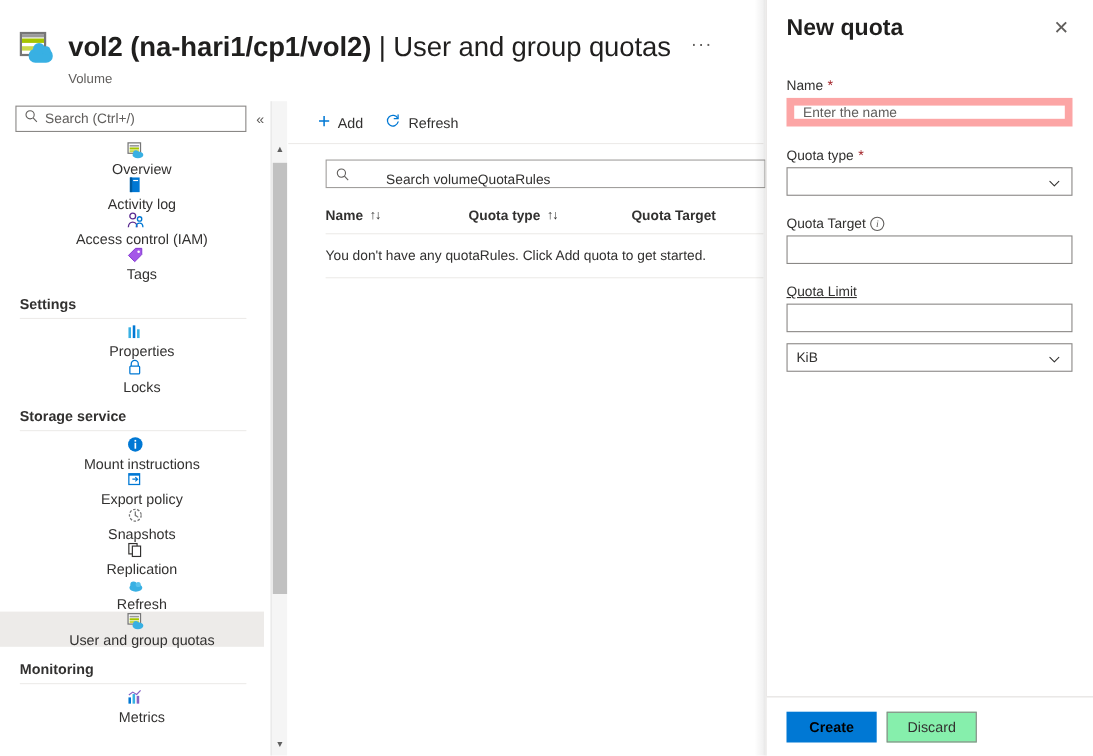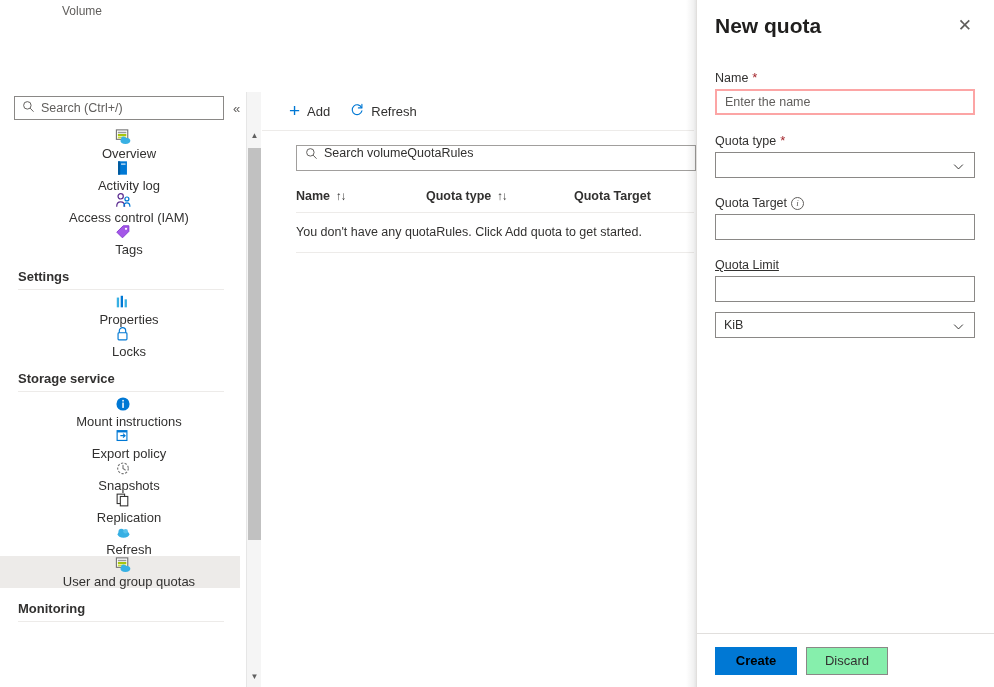--- a/index.html
+++ b/index.html
@@ -54,21 +54,21 @@
   .sb-thumb { position:absolute; left:1px; top:56px; width:13px; height:392px; background:#c1c1c1; }
 
   
   .main { position:absolute; left:262px; top:92px; width:432px; height:595px; background:#fff; }
   .toolbar { display:flex; align-items:center; height:38px; padding-left:27px; gap:20px; }
   .tb-btn { display:flex; align-items:center; gap:7px; font-size:13px; color:#323130; cursor:pointer; }
   .tb-btn .plus { color:#0078d4; font-size:19px; line-height:14px; font-weight:400; }
   .tb-sep { height:1px; background:#edebe9; margin:0 0 0 0; }
 
   .grid-wrap { padding:14px 0 0 34px; }
-  .grid-search { width:400px; height:26px; border:1px solid #a19f9d; display:flex; align-items:flex-start; background:#fff; }
+  .grid-search { width:400px; height:26px; border:1px solid #a19f9d; display:flex; align-items:flex-end; background:#fff;gap:27px; }
   .grid-search .mag { margin:0 6px 0 8px; }
   .grid-search input { border:0; outline:0; font-family:inherit; font-size:12.5px; color:#323130; width:330px; background:transparent; }
   .grid-search input::placeholder { color:#323130; }
 
   .grid-head { display:flex; align-items:center; height:33px; margin-top:8px; font-size:12.5px; font-weight:700; color:#323130; }
   .th { display:flex; align-items:center; }
   .th .sorter { color:#323130; font-weight:400; font-size:11.5px; margin-left:6px; cursor:pointer; letter-spacing:-1px; }
   .th-name { width:130px; }
   .th-type { width:148px; }
   .th-target { width:110px; }
@@ -82,36 +82,51 @@
   .panel-head { display:flex; align-items:center; justify-content:space-between; padding:14px 18px 0 18px; }
   .panel-title { font-size:21px; font-weight:600; color:#201f1e; }
   .panel-close { font-size:17px; color:#605e5c; cursor:pointer; line-height:18px; padding:2px 4px; }
 
   .panel-body { padding:32px 18px 0 18px; }
   .field { margin-bottom:18px; }
   .field-label { font-size:12.5px; color:#323130; margin-bottom:4px; display:flex; align-items:center; gap:4px; }
   .req { color:#a4262c; font-size:13px; }
   .info-i { display:inline-flex; align-items:center; justify-content:center; width:13px; height:13px; border:1px solid #605e5c; border-radius:50%; font-size:9px; color:#605e5c; font-style:italic; font-family:"Liberation Serif", serif; }
   .txt-input { width:260px; height:26px; border:1px solid #8a8886; background:#fff; font-family:inherit; font-size:12.5px; color:#323130; padding:0 8px; outline:none; }
-  .txt-input.focused { border:2px solid #fca5a5; }
+  .txt-input.focused { border:7px solid #fca5a5; }
   .txt-input::placeholder { color:#605e5c; }
   .select-box { position:relative; width:260px; height:26px; border:1px solid #8a8886; background:#fff; display:flex; align-items:center; padding:0 8px; font-size:12.5px; color:#323130; cursor:pointer; }
   .select-box .chev { position:absolute; right:9px; top:7px; }
   .field.tight { margin-bottom:10px;text-decoration:underline; }
 
   .panel-footer { position:absolute; left:0; bottom:0; width:298px; height:54px; border-top:1px solid #e1dfdd; display:flex; align-items:center; padding-left:18px; gap:9px; background:#fff; }
   .btn-primary { width:82px; height:28px; background:#0078d4; color:#000000; border:0; font-family:inherit; font-size:13px; font-weight:600; cursor:pointer; }
   .btn-default { width:82px; height:28px; background:#86efac; color:#323130; border:1px solid #8a8886; font-family:inherit; font-size:13px; cursor:pointer; }
 </style>
 </head>
 <body>
 
 <div class="app">
 
   <div class="header">
+    <div class="title-row">
+      <span class="vol-icon">
+        <span class="box"></span>
+          <span class="topband"></span>
+        <span class="band1"></span>
+          <span class="band2"></span>
+        <span class="cloud"></span>
+      </span>
+      <div class="page-title">
+        <span>vol2 (na-hari1/cp1/vol2)</span>
+        <span class="sep">|</span>
+        <span class="sub">User and group quotas</span>
+      </div>
+      <span class="ellipsis-btn">···</span>
+    </div>
     <div class="subtitle">Volume</div>
   </div>
 
   <div class="sidebar">
     <div class="search-wrap">
       <div class="search-box">
         <span class="mag">
           <svg width="13" height="13" viewBox="0 0 16 16">
               <circle cx="6.6" cy="6.6" r="4.6" fill="none" stroke="#605e5c" stroke-width="1.2"></circle>
               <line x1="10" y1="10" x2="14.2" y2="14.4" stroke="#605e5c" stroke-width="1.2"></line>
@@ -220,20 +235,29 @@
               <rect x="3" y="4" width="9" height="1.6" fill="#9a9a9a"></rect>
               <rect x="3" y="6.4" width="9" height="2" fill="#a4c400"></rect>
               <rect x="3" y="9" width="9" height="2" fill="#c9d94a"></rect>
               <ellipse cx="11" cy="13.6" rx="5.2" ry="3.3" fill="#38b0e3"></ellipse>
               <circle cx="9" cy="11.6" r="2.6" fill="#38b0e3"></circle>
             </svg></span>
           <span class="nav-label">User and group quotas</span>
         </div>
         <div class="nav-group">Monitoring</div>
         <div class="nav-rule"></div>
+        <div class="nav-item">
+          <span class="ico"><svg width="16" height="16" viewBox="0 0 18 18">
+              <rect x="2" y="9" width="2.6" height="6.4" fill="#0078d4"></rect>
+              <rect x="6.2" y="5.6" width="2.6" height="9.8" fill="#38b0e3"></rect>
+              <rect x="10.4" y="7.4" width="2.6" height="8" fill="#8661c5"></rect>
+              <path d="M2.4 6.6l4-3 4 2.4 4-4.2" fill="none" stroke="#8661c5" stroke-width="1.2"></path>
+            </svg></span>
+          <span class="nav-label">Metrics</span>
+        </div>
       </div>
   </div>
 
   <div class="sb-track">
     <div class="sb-arrow up">▲</div>
     <div class="sb-thumb"></div>
     <div class="sb-arrow down">▼</div>
   </div>
 
   <div class="main">

